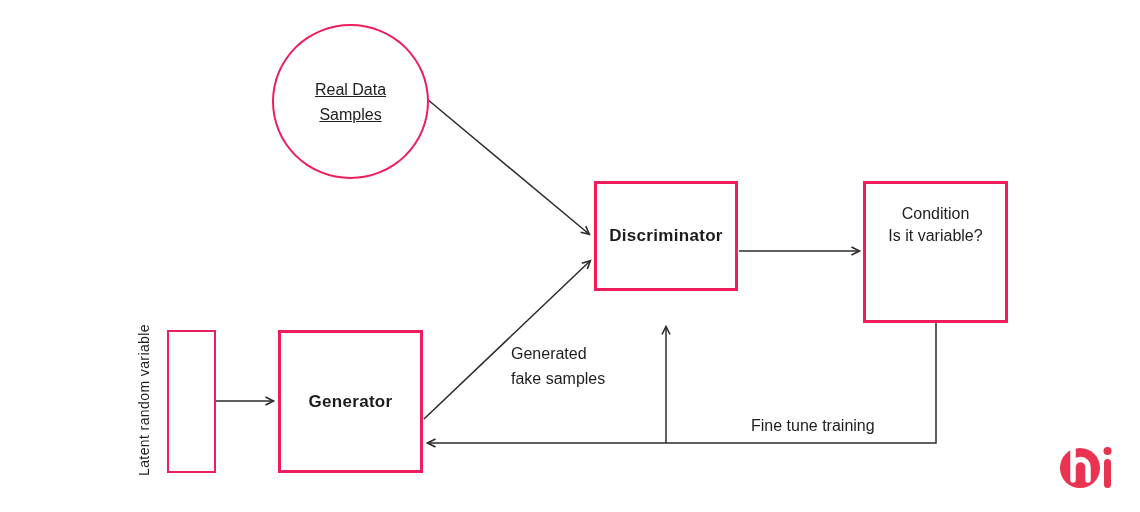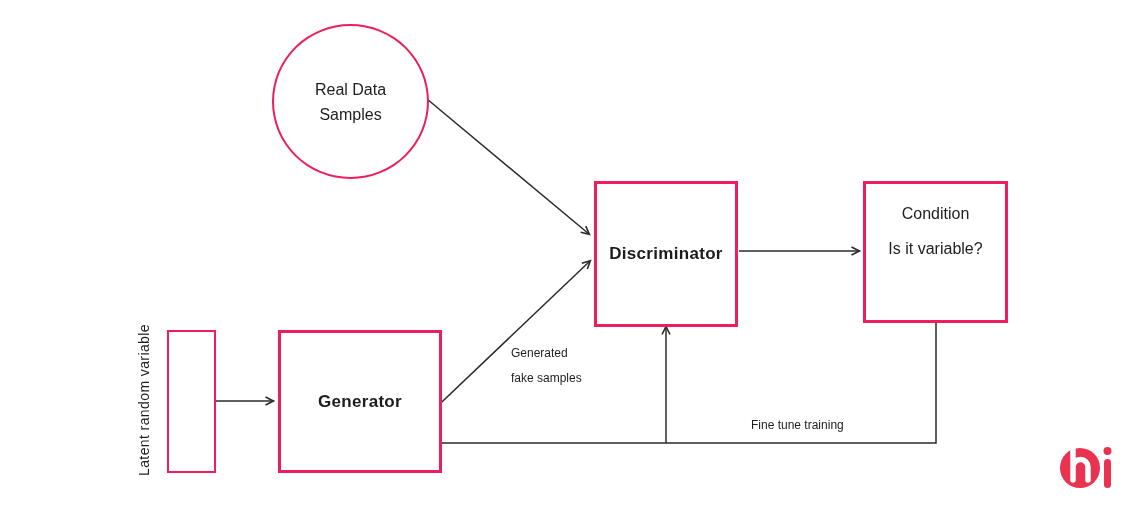--- a/index.html
+++ b/index.html
@@ -30,46 +30,46 @@
     background: #ffffff;
     border: 3px solid var(--accent);
     display: flex;
     align-items: center;
     justify-content: center;
     text-align: center;
   }
   .node-circle {
     border-radius: 50%;
     border-width: 2.5px;
+    text-decoration: underline;
   }
   .node-label {
     font-size: 16px;
     line-height: 25px;
     color: var(--text);
   }
   .node-label-bold {
     font-size: 17px;
     font-weight: 700;
     letter-spacing: 0.3px;
     color: #1c1c1c;
   }
   .pre { white-space: pre-line; }
   .node-condition {
     flex-direction: column;
     justify-content: flex-start;
     padding-top: 19px;
-    row-gap: 13px;
   }
   .condition-line {
     font-size: 16px;
     line-height: 22px;
   }
   .edge-label {
     position: absolute;
-    font-size: 12px;
+    font-size: 16px;
     line-height: 25px;
     color: #1e1e1e;
   }
   .rotated-label {
     position: absolute;
     left: 53px;
     top: 391px;
     width: 181px;
     height: 18px;
     font-size: 14px;
@@ -111,32 +111,32 @@
     <line x1="666" y1="443" x2="666" y2="327" style="stroke: var(--line);" stroke-width="1.5" marker-end="url(#arrowV)"></line>
 
     <line x1="216" y1="401" x2="273" y2="401" style="stroke: var(--line);" stroke-width="1.5" marker-end="url(#arrowV)"></line>
   </svg>
 
   <div class="node node-circle" style="left:272px; top:24px; width:157px; height:155px;">
     <span class="node-label pre">Real Data
 Samples</span>
   </div>
 
-  <div class="node" style="left:594px; top:181px; width:144px; height:146px;">
+  <div class="node" style="left:594px; top:181px; width:144px; height:110px;">
     <span class="node-label-bold">Discriminator</span>
   </div>
 
   <div class="node node-condition" style="left:863px; top:181px; width:145px; height:142px;">
     <span class="condition-line">Condition</span>
     <span class="condition-line">Is it variable?</span>
   </div>
 
   <div class="node" style="left:167px; top:330px; width:49px; height:143px; border-width:2.5px;"></div>
 
-  <div class="node" style="left:278px; top:330px; width:164px; height:143px;">
+  <div class="node" style="left:278px; top:330px; width:145px; height:143px;">
     <span class="node-label-bold">Generator</span>
   </div>
 
   <div class="rotated-label">Latent random variable</div>
 
   <div class="edge-label pre" style="left:511px; top:341px;">Generated
 fake samples</div>
 
   <div class="edge-label" style="left:727px; top:413px;margin-left:24px;">Fine tune training</div>
 

